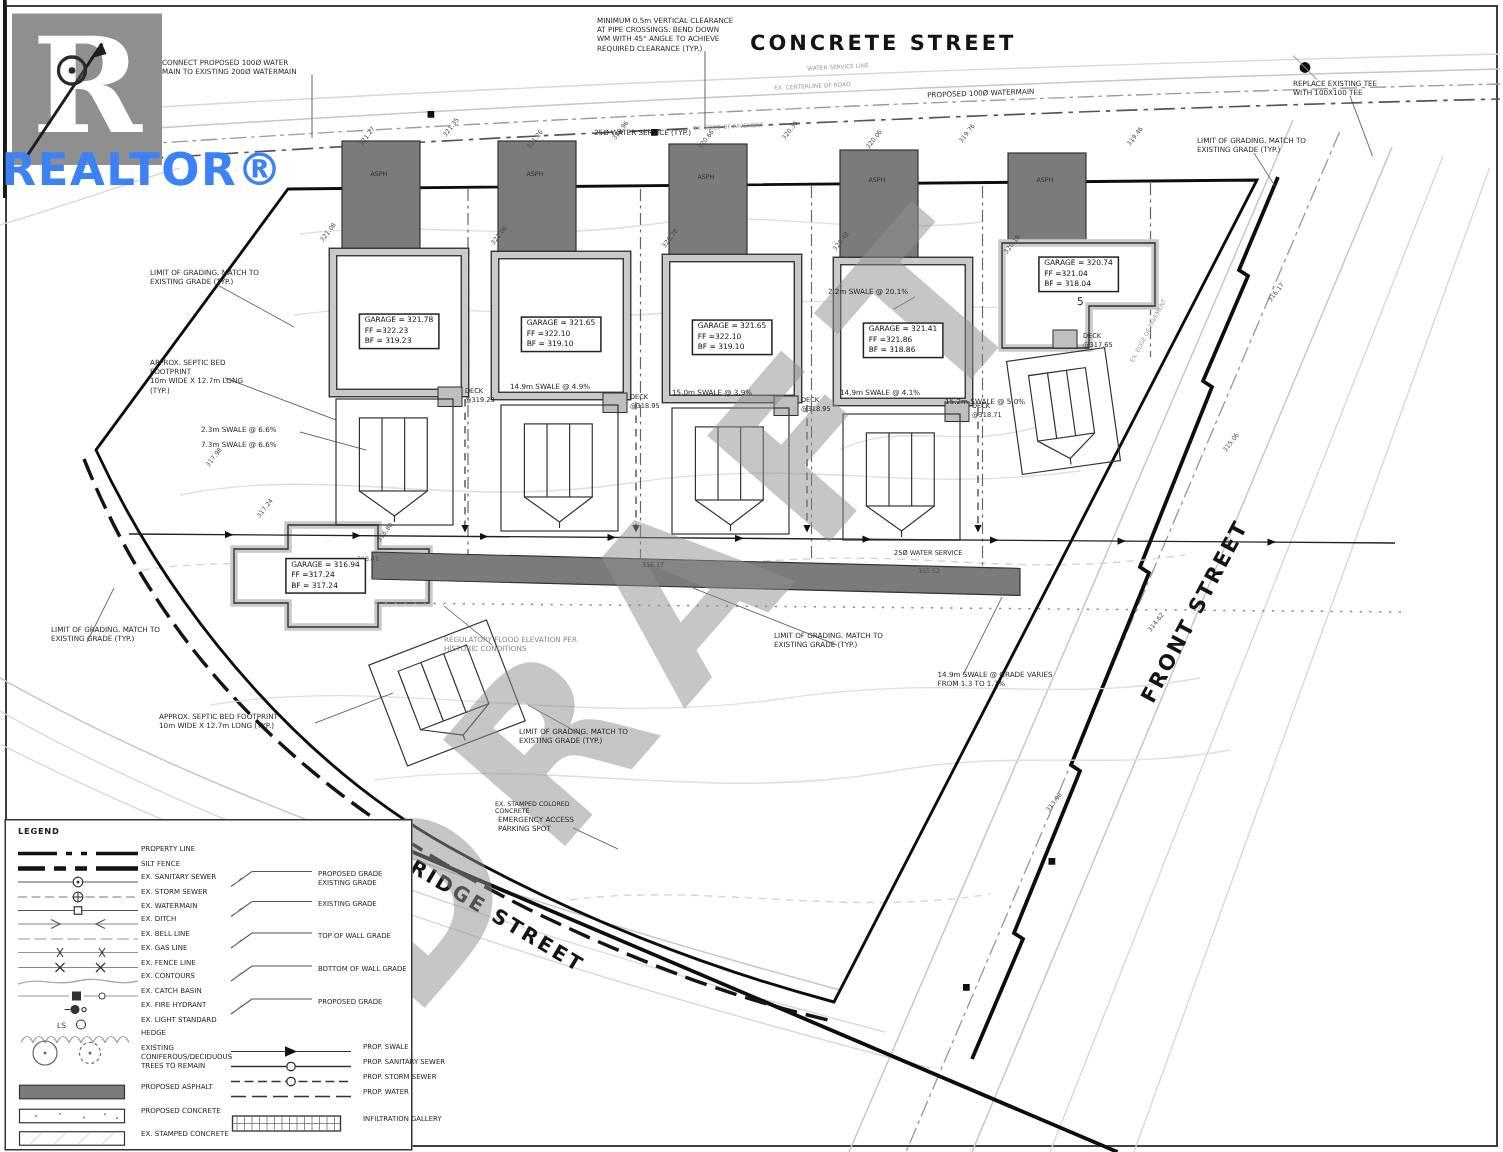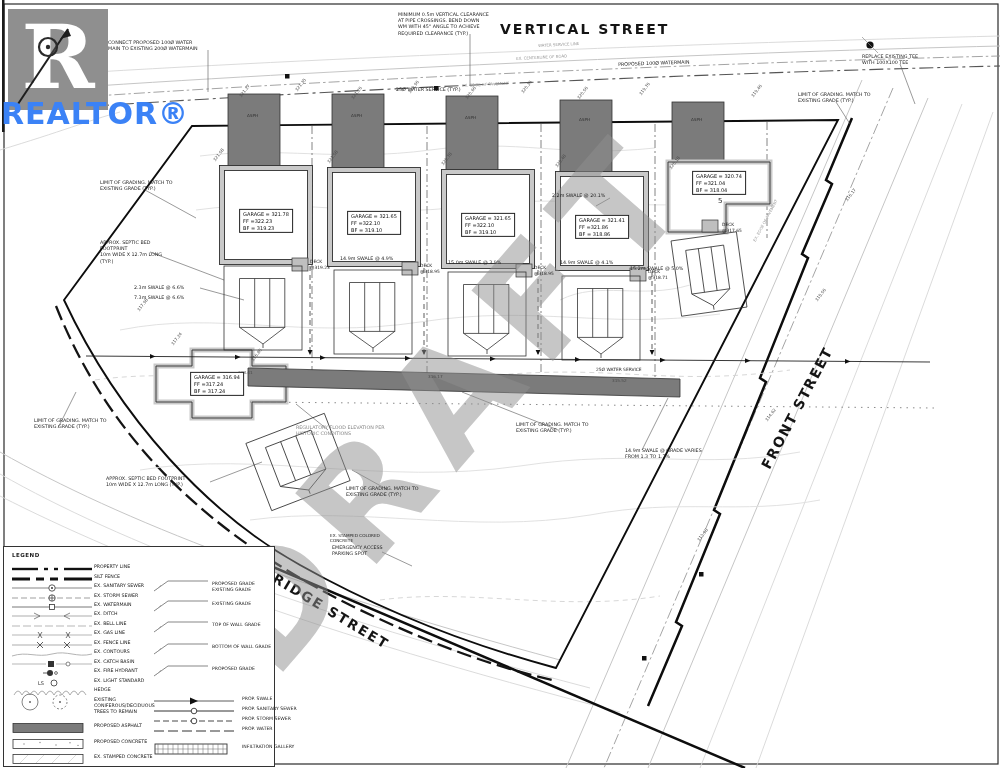--- a/index.html
+++ b/index.html
@@ -256,21 +256,21 @@
     <span class="logo-r">R</span>
     <svg class="compass" width="100" height="101" viewBox="0 0 100 101">
       <line x1="8" y1="98" x2="60" y2="20" stroke="#1e1e1e" stroke-width="2"></line>
       <polygon points="60,20 52,30 63,27" fill="#1e1e1e"></polygon>
       <circle cx="40" cy="38" r="9" fill="rgba(255,255,255,0.12)" stroke="#2a2a2a" stroke-width="2.2"></circle>
       <circle cx="40" cy="38" r="2.2" fill="#2a2a2a"></circle>
     </svg>
   </div>
   <div class="wordmark">REALTOR®</div>
 
-  <div class="street st-benjamin">VERTICAL STREET</div>
+  <div class="street st-benjamin">CONCRETE STREET</div>
   <div class="street st-front">FRONT STREET</div>
   <div class="street st-bridge">BRIDGE STREET</div>
 
   <div class="draft">DRAFT</div>
   <div class="licensed">Licensed to CAOR</div>
 
   <div id="labels">
       <div class="ann" style="left: 398px; top: 12px;">MINIMUM 0.5m VERTICAL CLEARANCE
 AT PIPE CROSSINGS. BEND DOWN
 WM WITH 45° ANGLE TO ACHIEVE

